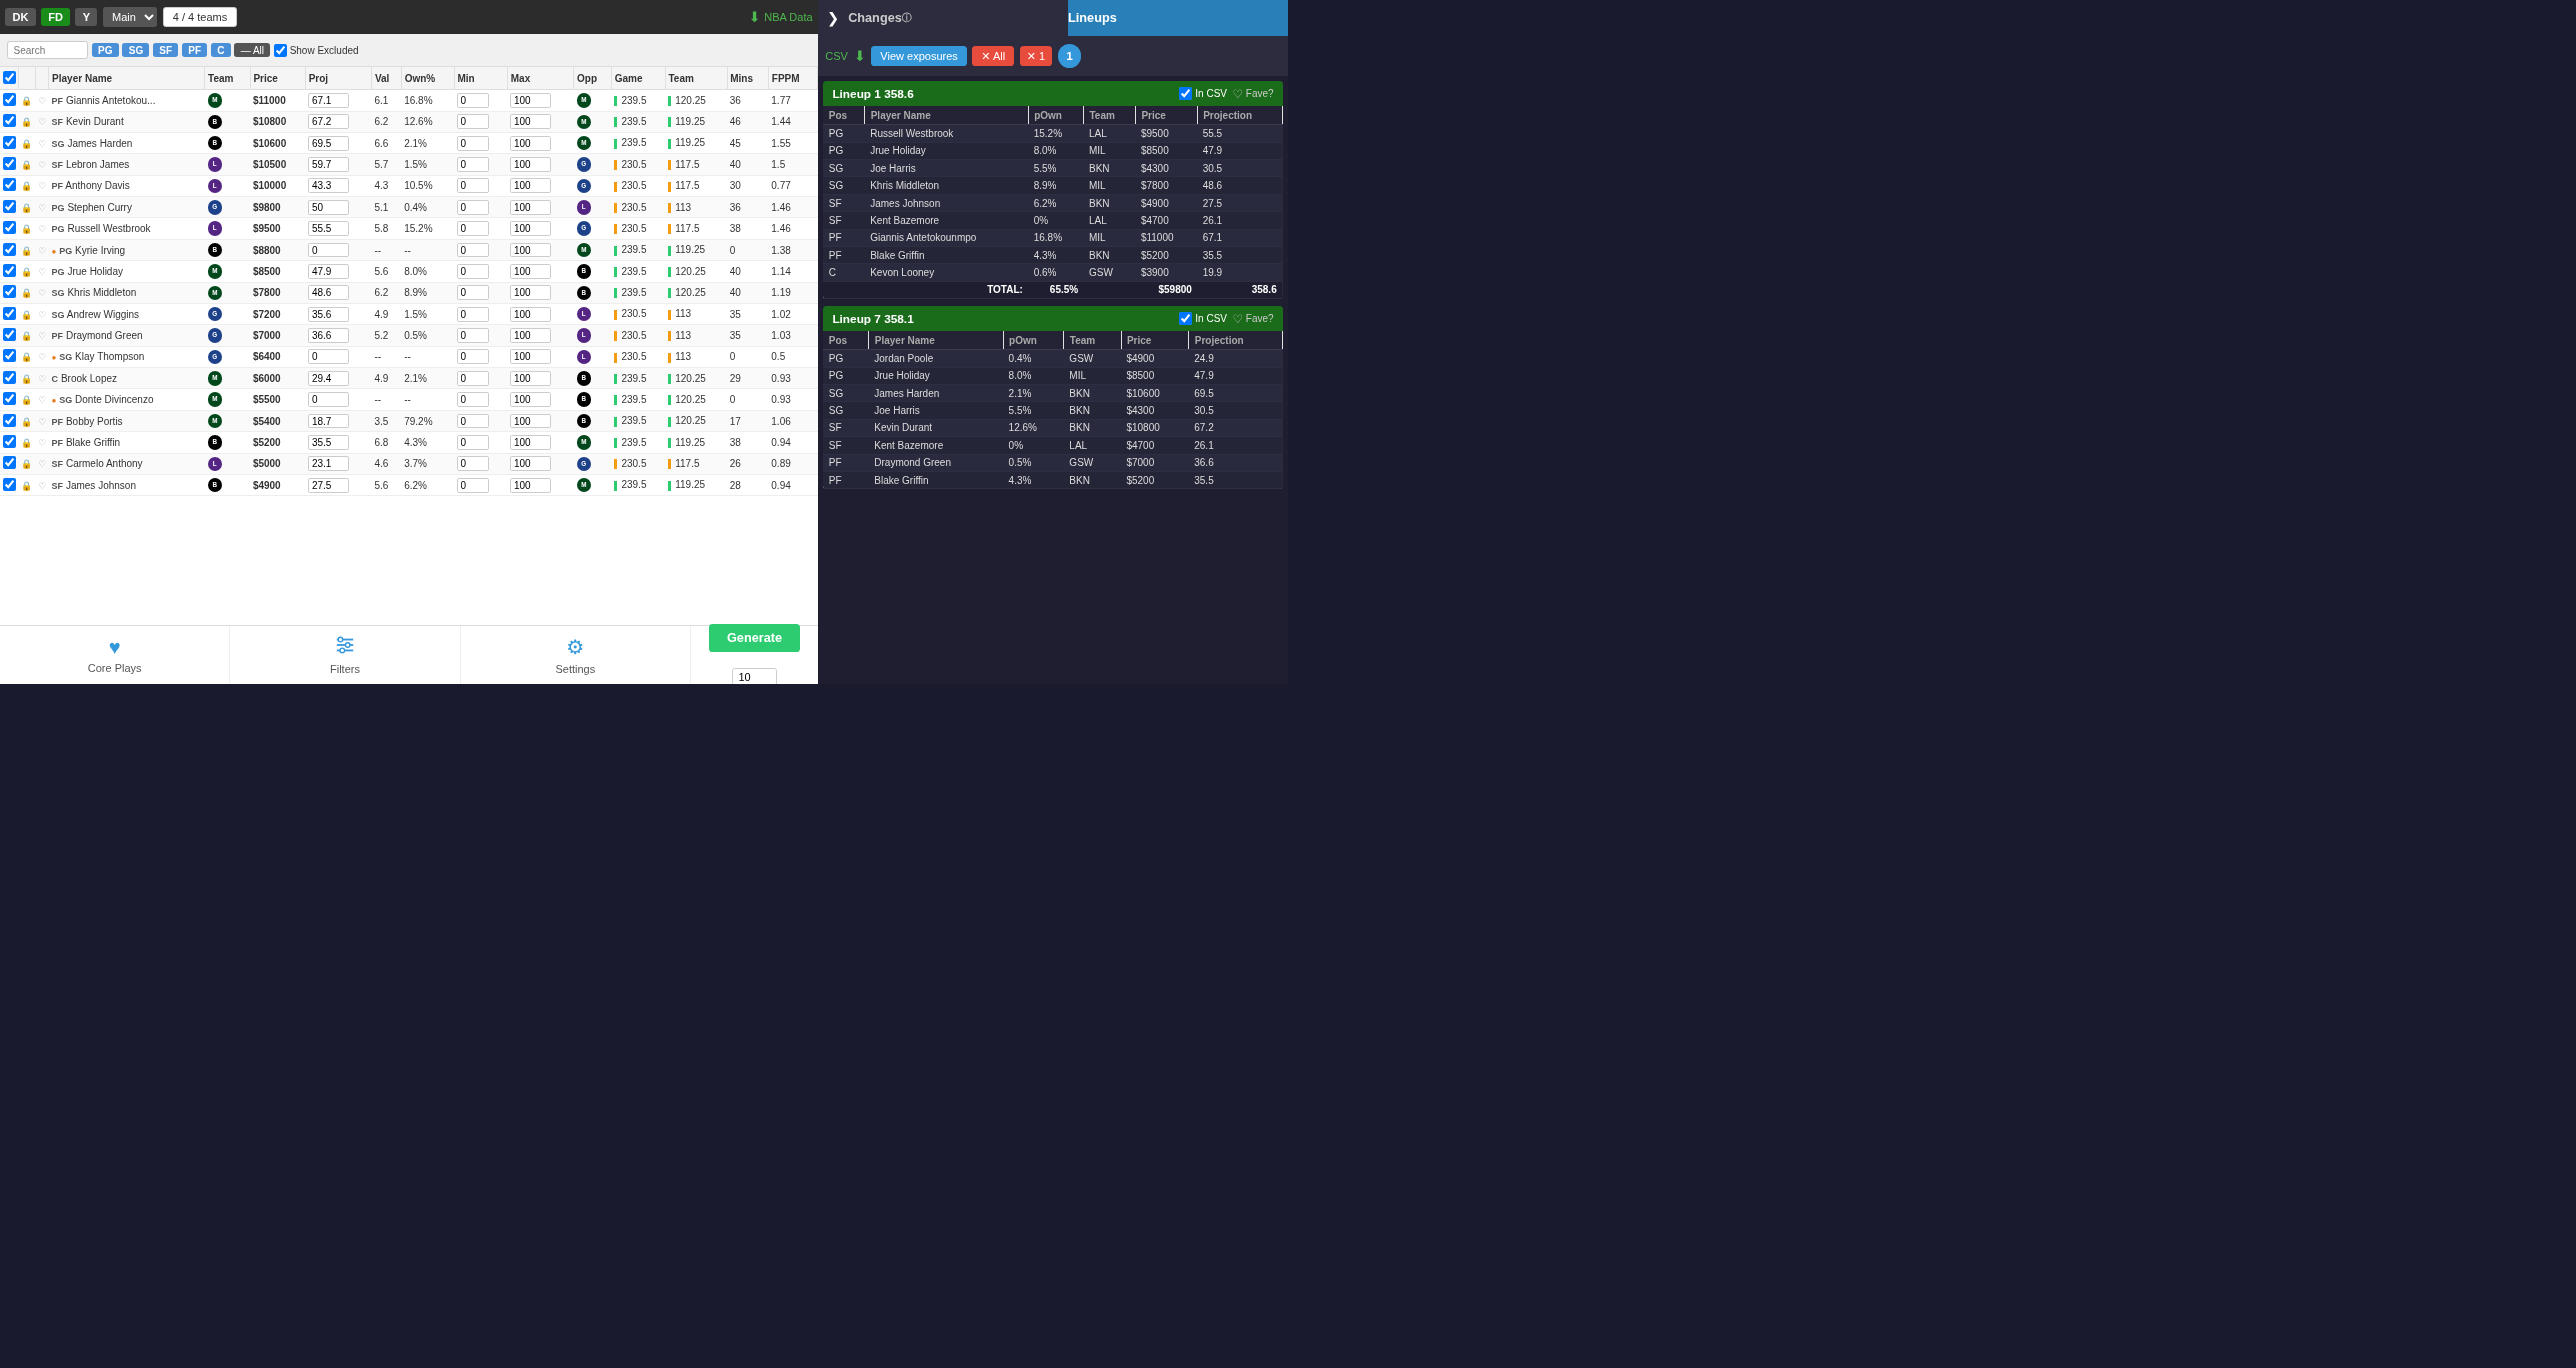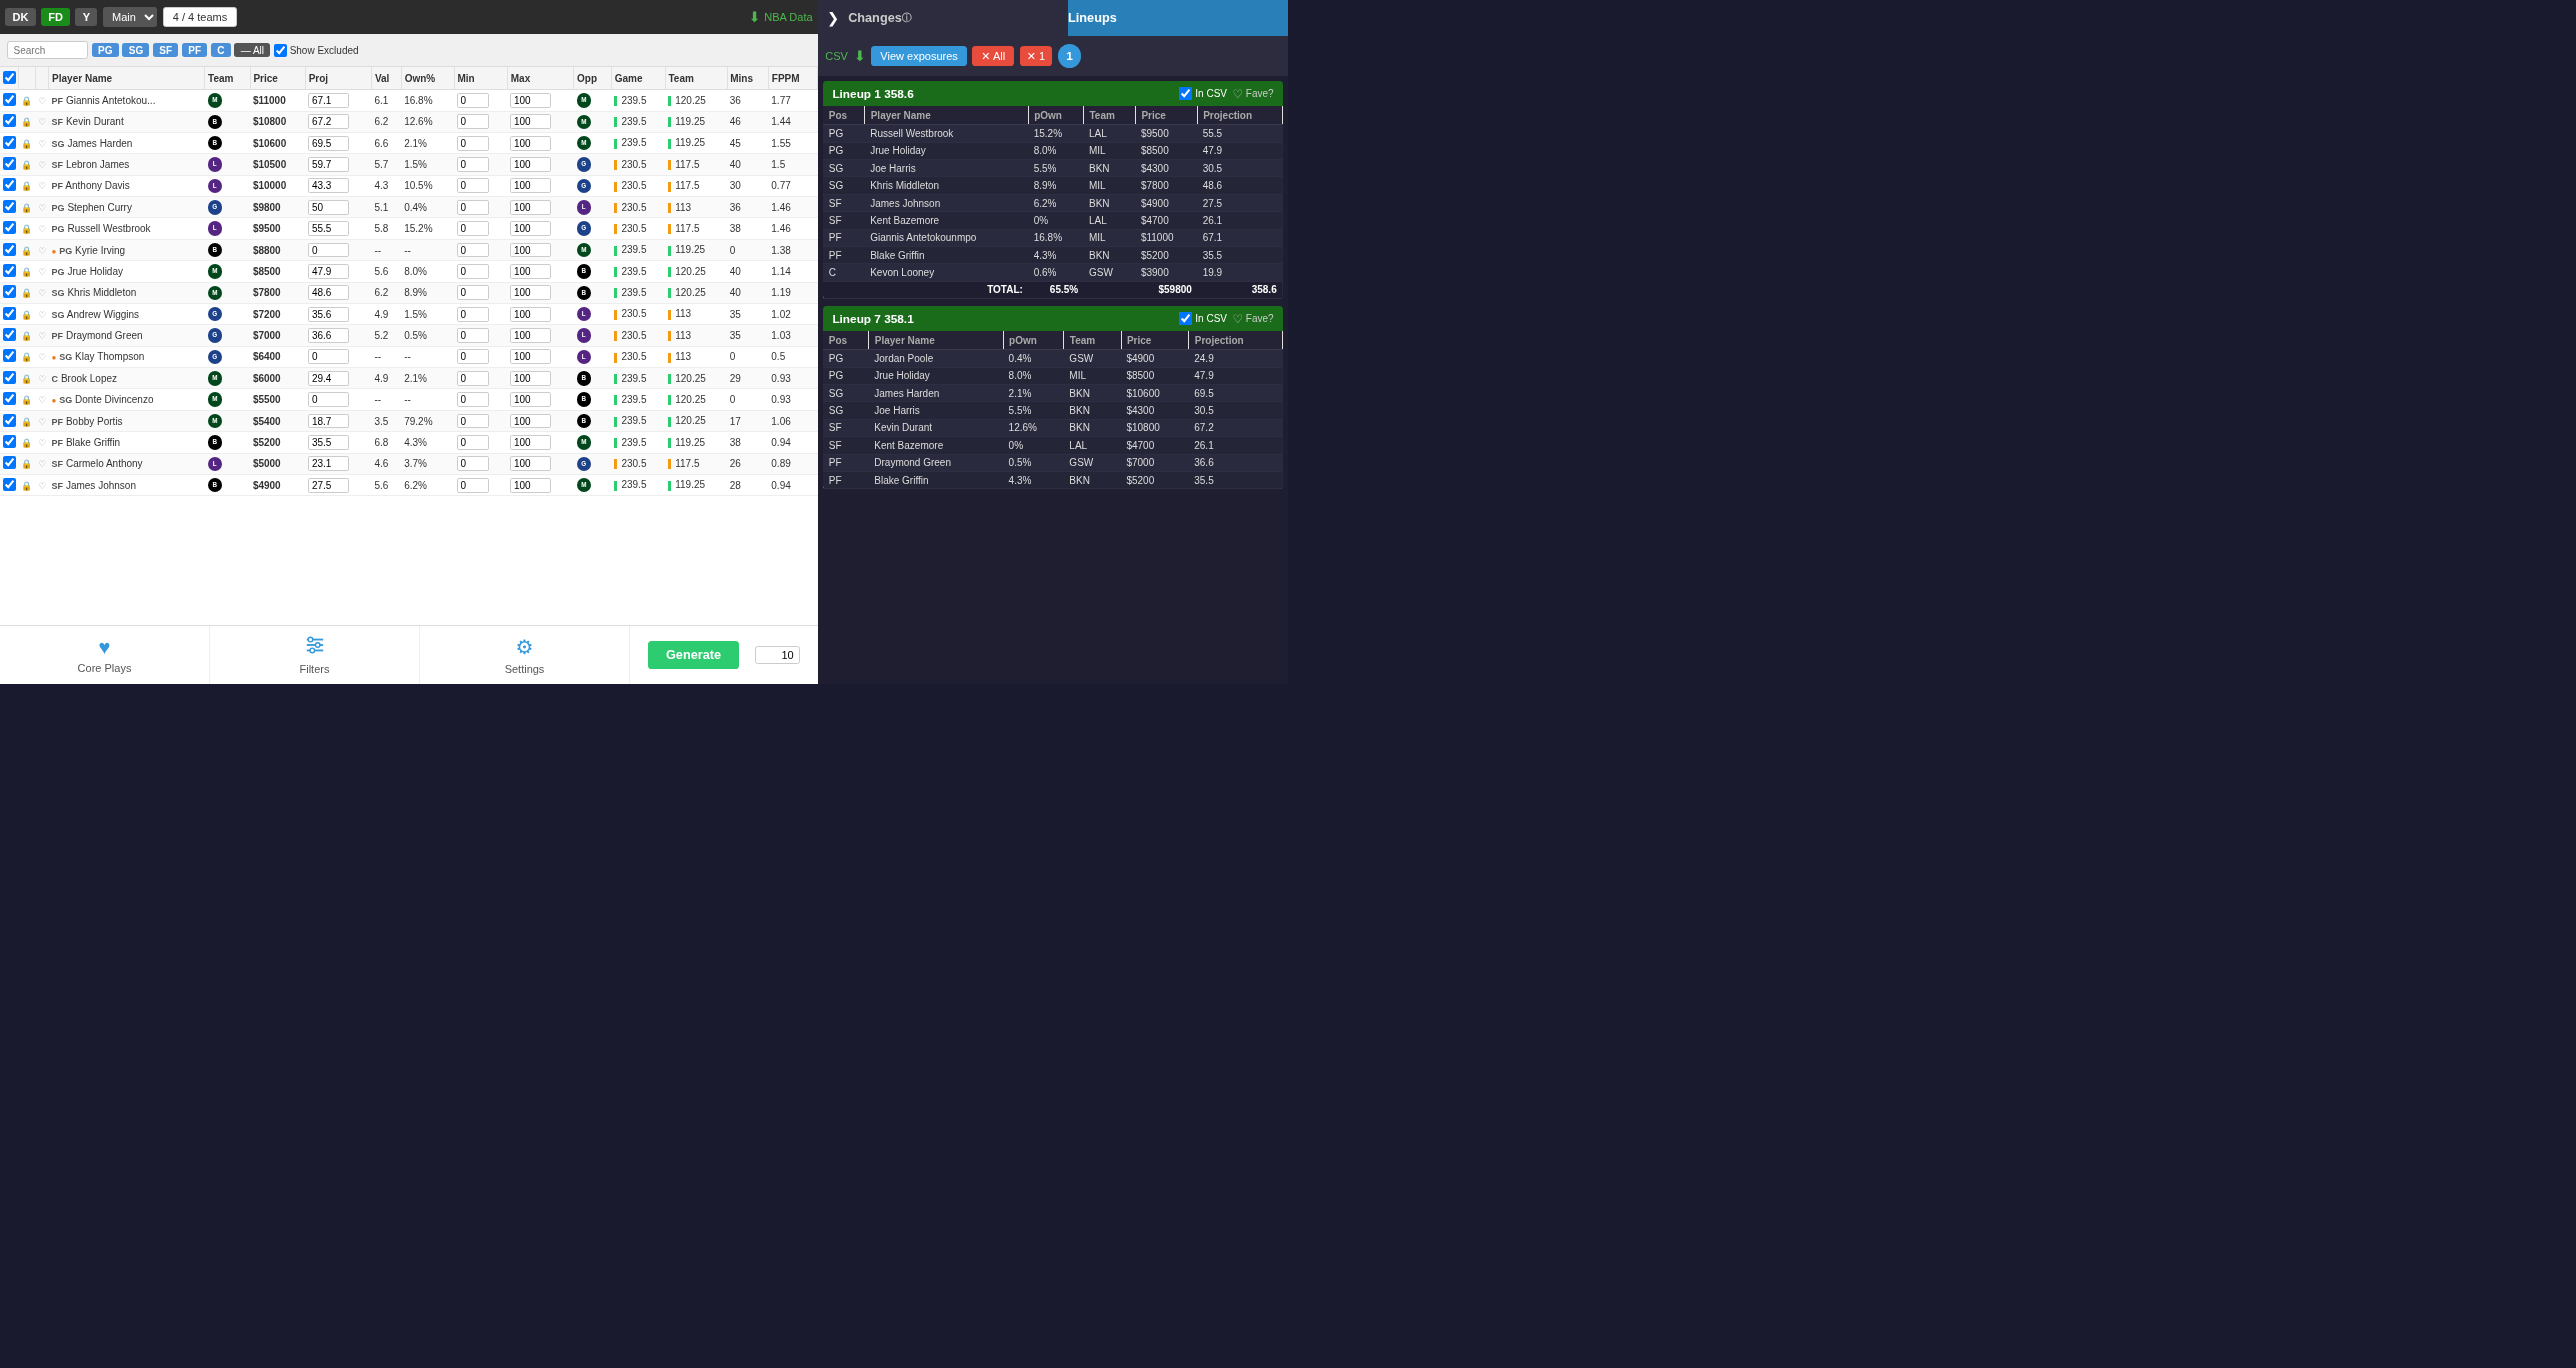--- a/index.html
+++ b/index.html
@@ -56,23 +56,23 @@
 
     
     .bottom-nav { display: flex; align-items: center; background: #fff; border-top: 0.9px solid #ddd; height: 59px; }
     .nav-item { flex: 1; display: flex; flex-direction: column; align-items: center; justify-content: center; gap: 3.6px; cursor: pointer; border-right: 0.9px solid #eee; height: 100%; }
     .nav-item:last-child { border-right: none; }
     .nav-icon { font-size: 20px; }
     .nav-icon-blue { color: #3498db; }
     .nav-icon-blue2 { color: #3498db; }
     .nav-icon-gear { color: #3498db; }
     .nav-label { font-size: 11px; color: #555; }
-    .generate-section { display: flex; flex-direction: row; align-items: center; gap: 16px; padding: 0 18px; }
+    .generate-section { display: flex; flex-direction: column; align-items: center; gap: 16px; padding: 0 18px; }
     .generate-btn { background: #2ecc71; color: #fff; border: none; padding: 7.2px 18px; border-radius: 3.6px; font-size: 12.7px; font-weight: bold; cursor: pointer; }
-    .generate-count { border: 0.9px solid #ccc; padding: 1.8px 5.4px; border-radius: 2.7px; font-size: 11px; width: 45px; text-align: right; }
+    .generate-count { border: 0.9px solid #ccc; padding: 1.8px 5.4px; border-radius: 2.7px; font-size: 11px; width: 45px; text-align: left; }
 
     
     .right-panel { flex: 1; background: #1a1a2e; display: flex; flex-direction: column; }
 
     
     .right-tabs { display: flex; height: 36px; }
     .right-tab { flex: 1; display: flex; align-items: center; justify-content: flex-start; cursor: pointer; font-size: 12.7px; font-weight: bold; }
     .right-tab-changes { background: #2c2c3e; color: #ccc; }
     .right-tab-lineups { background: #2980b9; color: #fff; }
     .collapse-btn { background: #2c2c3e; color: #fff; border: none; padding: 0 9px; cursor: pointer; font-size: 14.5px; }

